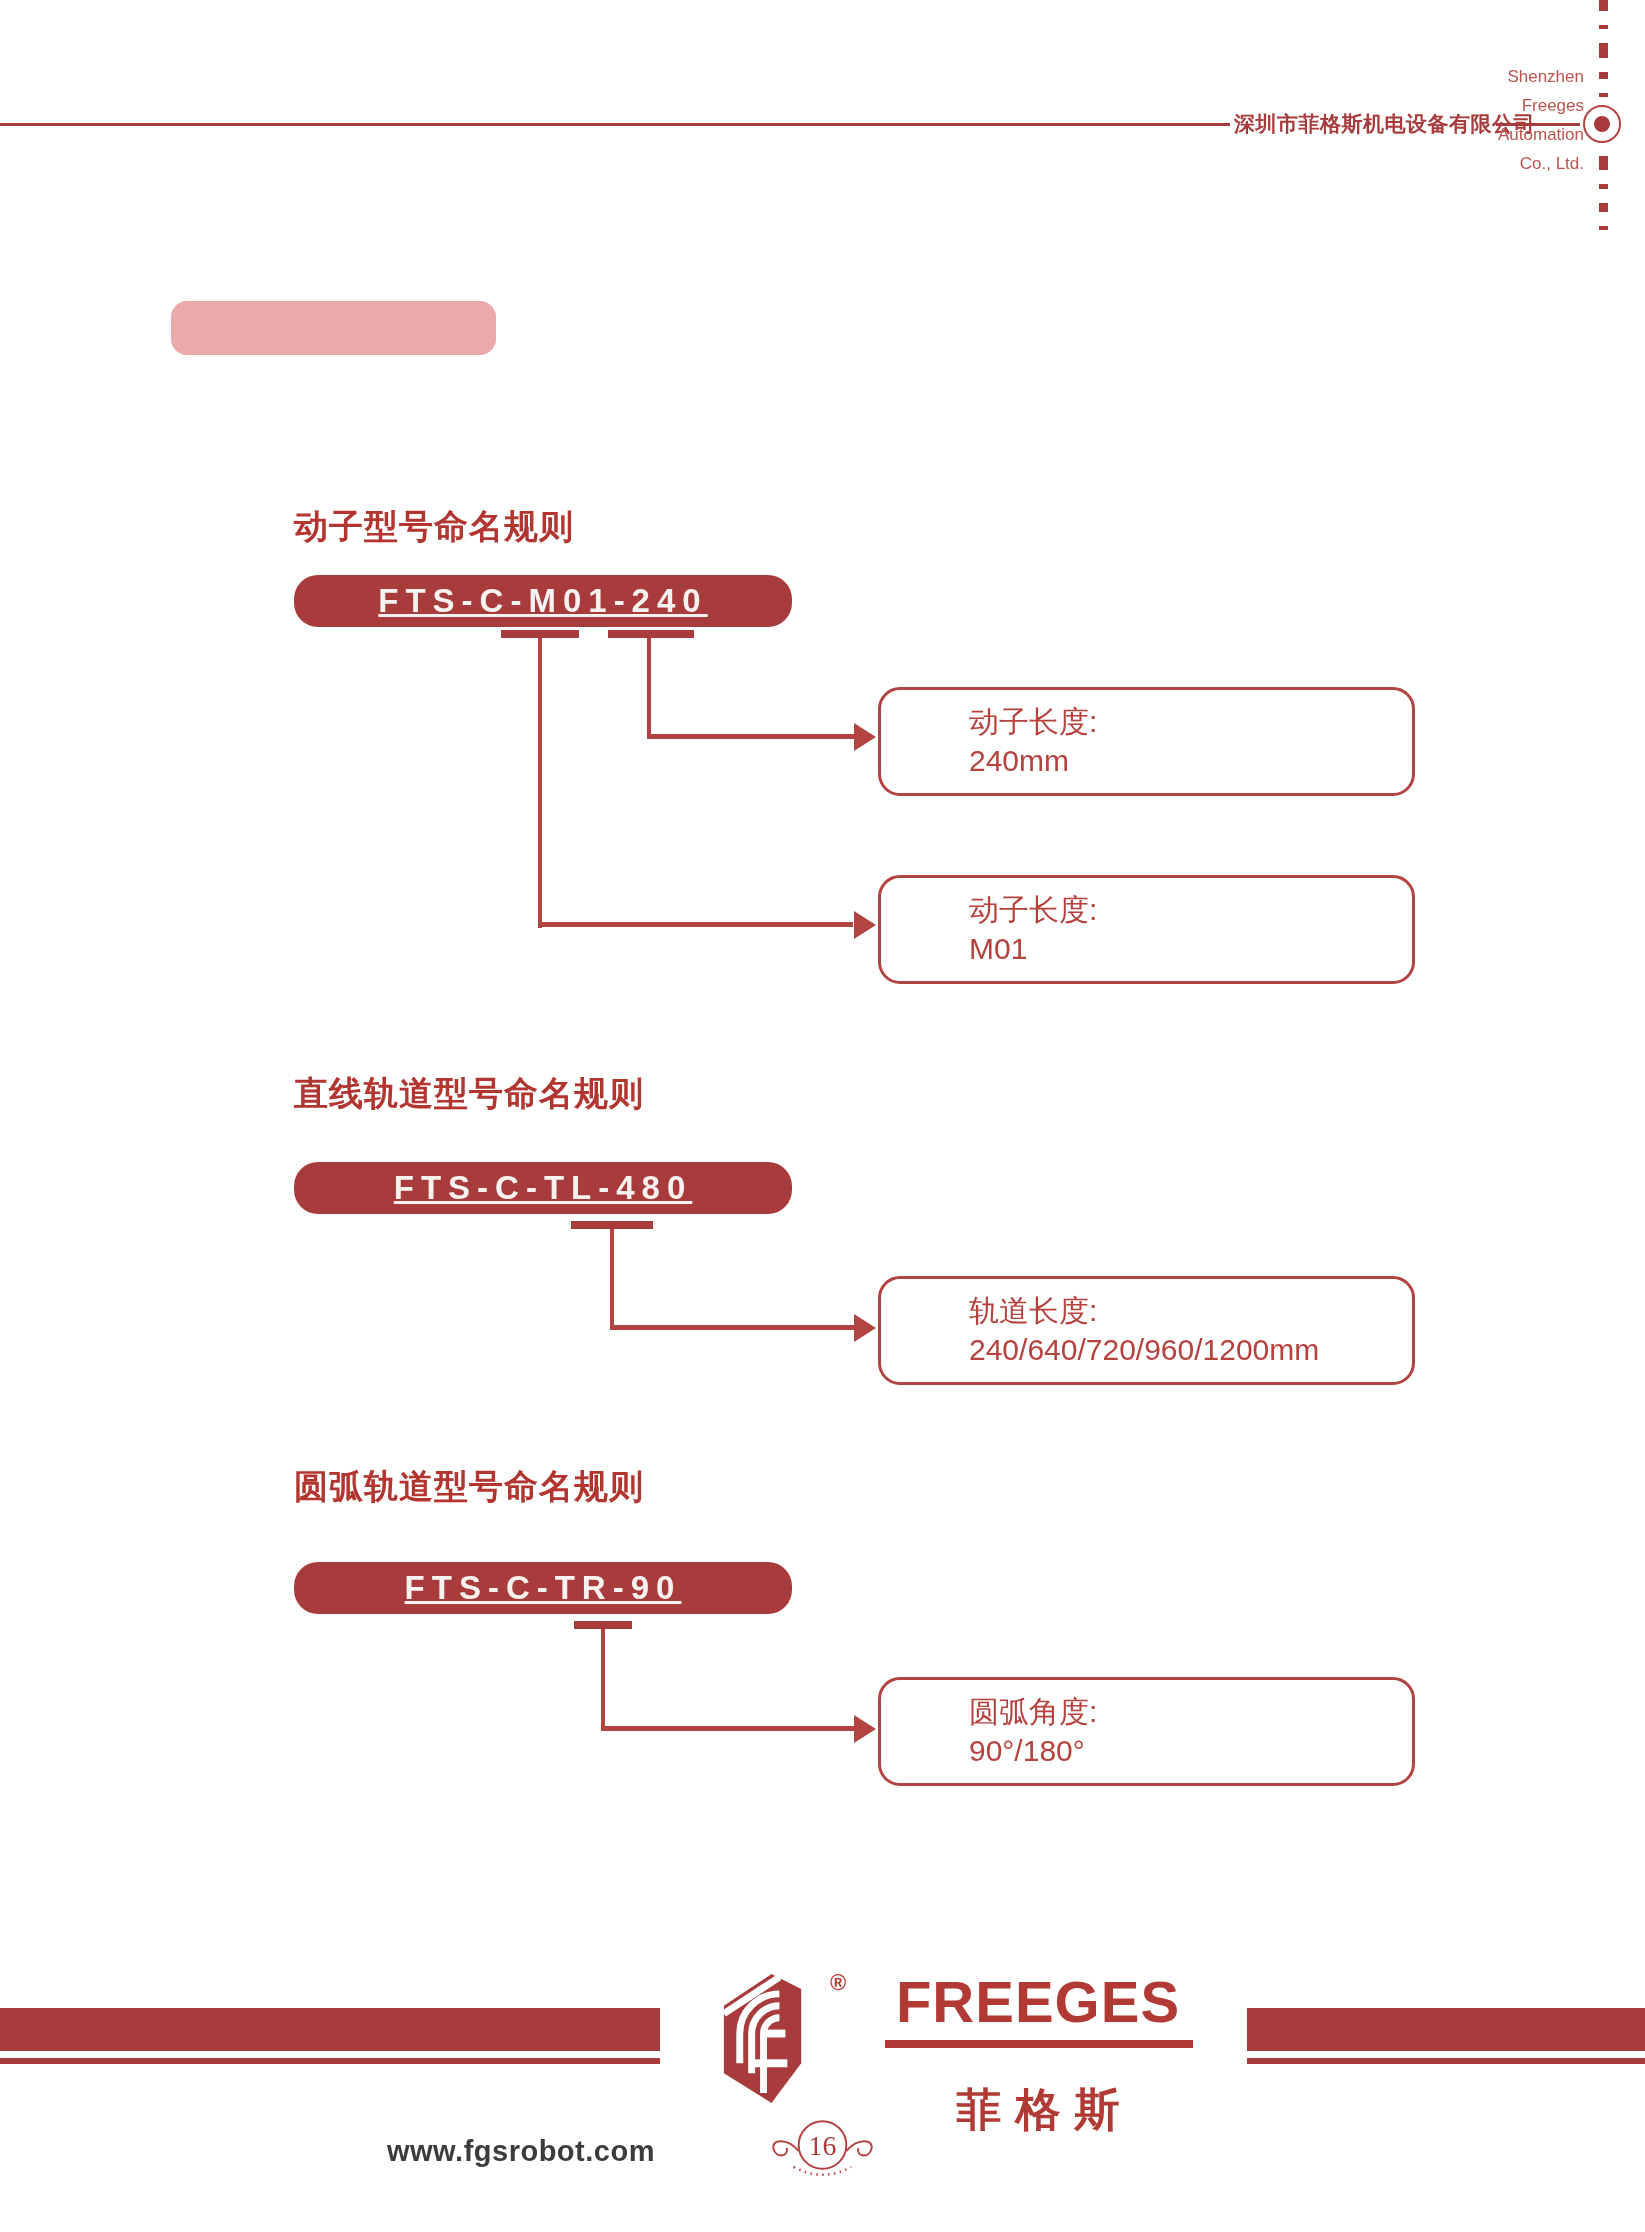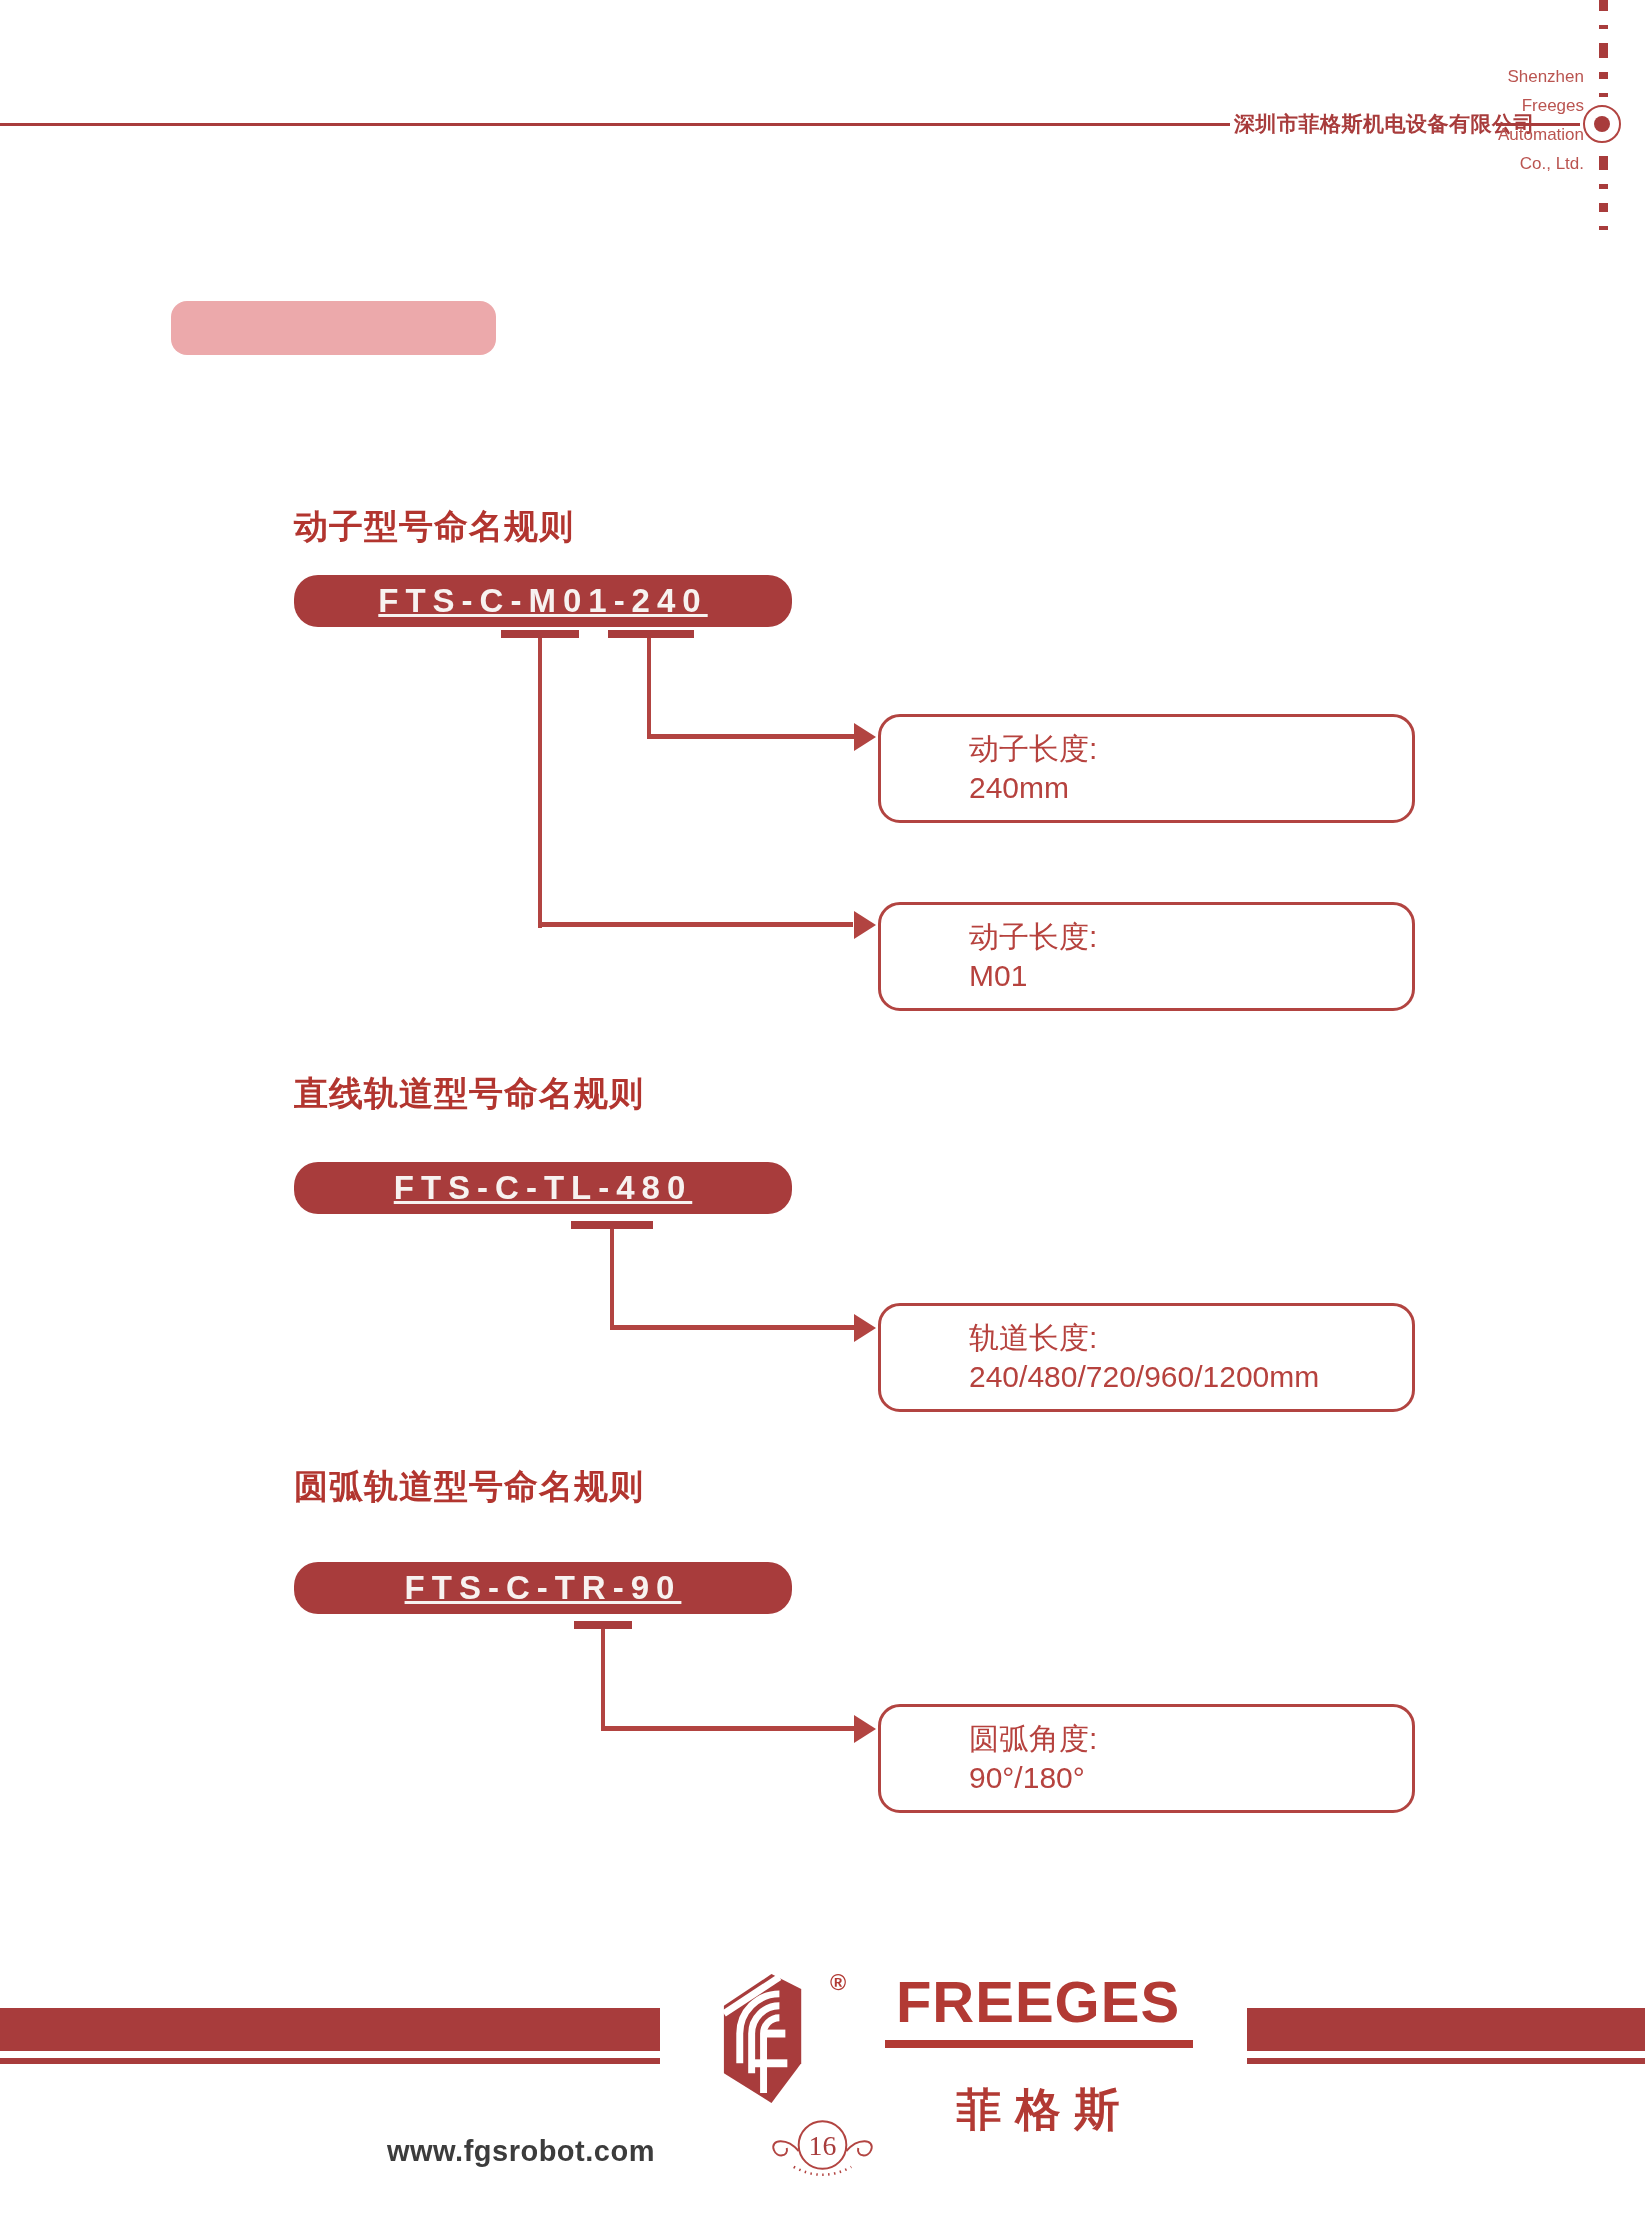--- a/index.html
+++ b/index.html
@@ -44,21 +44,21 @@
   .uline{height:8px;background:#A83C3C;}
   .vline{width:4px;background:#B24441;}
   .hline{height:5px;background:#B24441;}
   .arrow{
     width:0;height:0;border-left:22px solid #B24441;
     border-top:14px solid transparent;border-bottom:14px solid transparent;
   }
   .callout{
     width:537px;height:109px;border:3px solid #B24441;border-radius:22px;background:#ffffff;
     box-sizing:border-box;display:flex;flex-direction:column;justify-content:center;
-    padding-left:88px;gap:5px;color:#B6423E;font-size:30px;line-height:34px;white-space:nowrap;margin-top:27px;
+    padding-left:88px;gap:5px;color:#B6423E;font-size:30px;line-height:34px;white-space:nowrap;
   }
 
   
   .bar{background:#A83C3C;}
   .brand-en{
     left:882px;top:1968px;width:312px;text-align:center;font-size:58px;font-weight:bold;
     color:#B23A34;letter-spacing:1px;white-space:nowrap;
   }
   .brand-rule{left:885px;top:2040px;width:308px;height:8px;background:#B23A34;}
   .brand-cn{
@@ -128,21 +128,21 @@
 
   <div class="abs sec-heading" style="left:294px;top:1071px;">直线轨道型号命名规则</div>
   <div class="abs pill" style="left:294px;top:1162px;">FTS-C-TL-480</div>
 
   <div class="abs uline" style="left:571px;top:1221px;width:82px;"></div>
   <div class="abs vline" style="left:610px;top:1229px;height:100px;"></div>
   <div class="abs hline" style="left:610px;top:1325px;width:244px;"></div>
   <div class="abs arrow" style="left:854px;top:1314px;"></div>
   <div class="abs callout" style="left:878px;top:1276px;">
     <div>轨道长度:</div>
-    <div>240/480/720/960/1200mm</div>
+    <div>240/640/720/960/1200mm</div>
   </div>
 
   <div class="abs sec-heading" style="left:294px;top:1464px;">圆弧轨道型号命名规则</div>
   <div class="abs pill" style="left:294px;top:1562px;">FTS-C-TR-90</div>
 
   <div class="abs uline" style="left:574px;top:1621px;width:58px;"></div>
   <div class="abs vline" style="left:601px;top:1629px;height:100px;"></div>
   <div class="abs hline" style="left:601px;top:1726px;width:253px;"></div>
   <div class="abs arrow" style="left:854px;top:1715px;"></div>
   <div class="abs callout" style="left:878px;top:1677px;">

